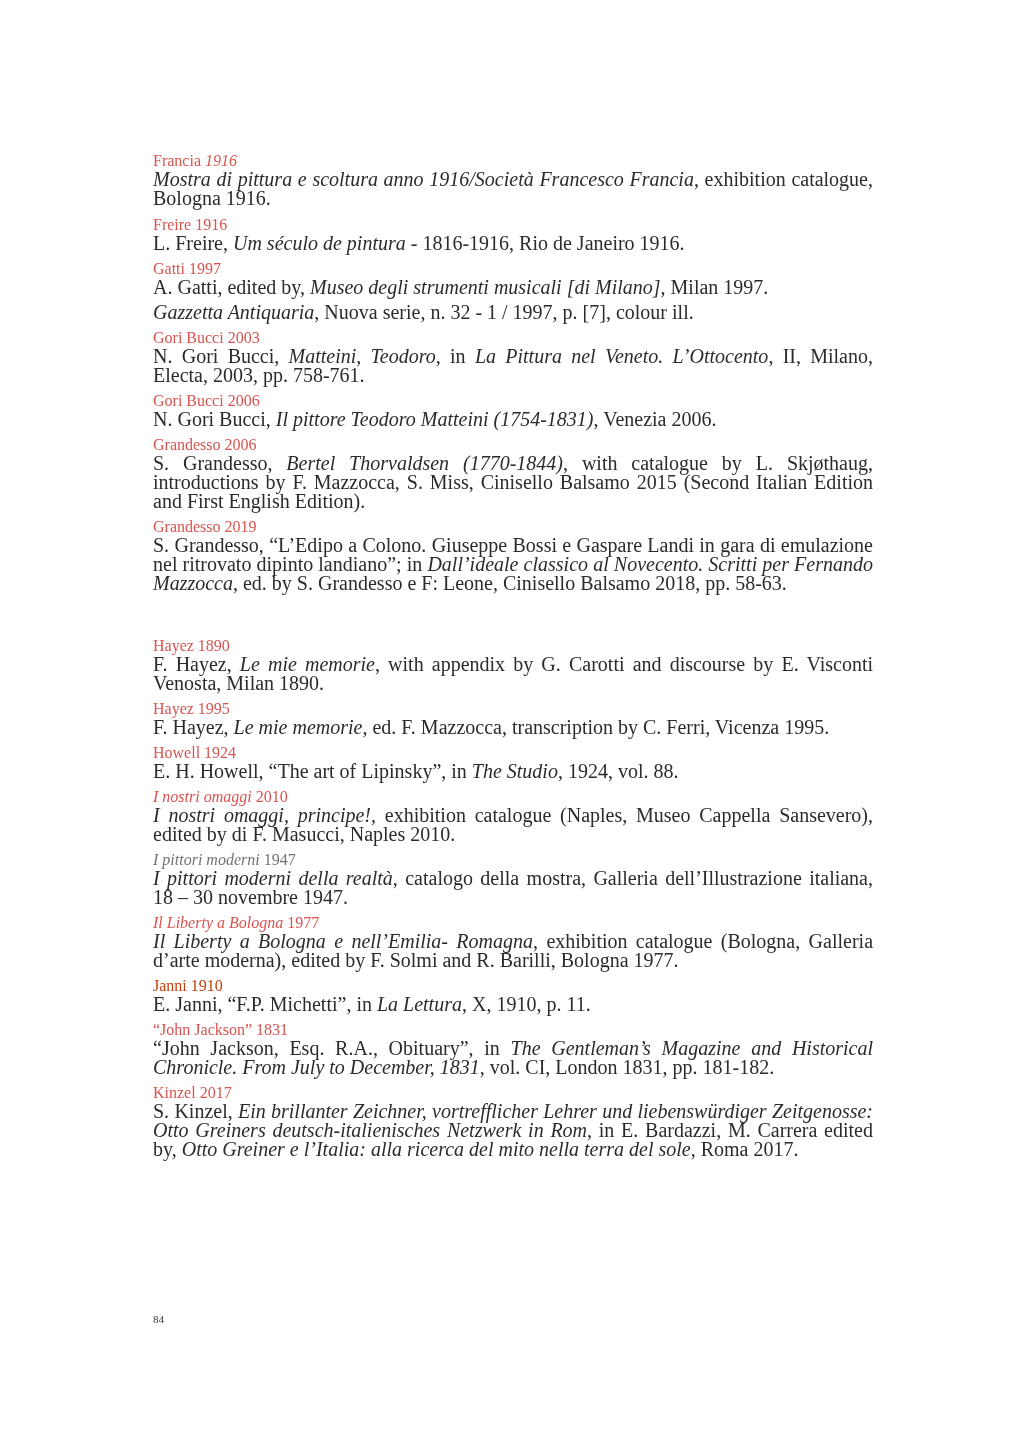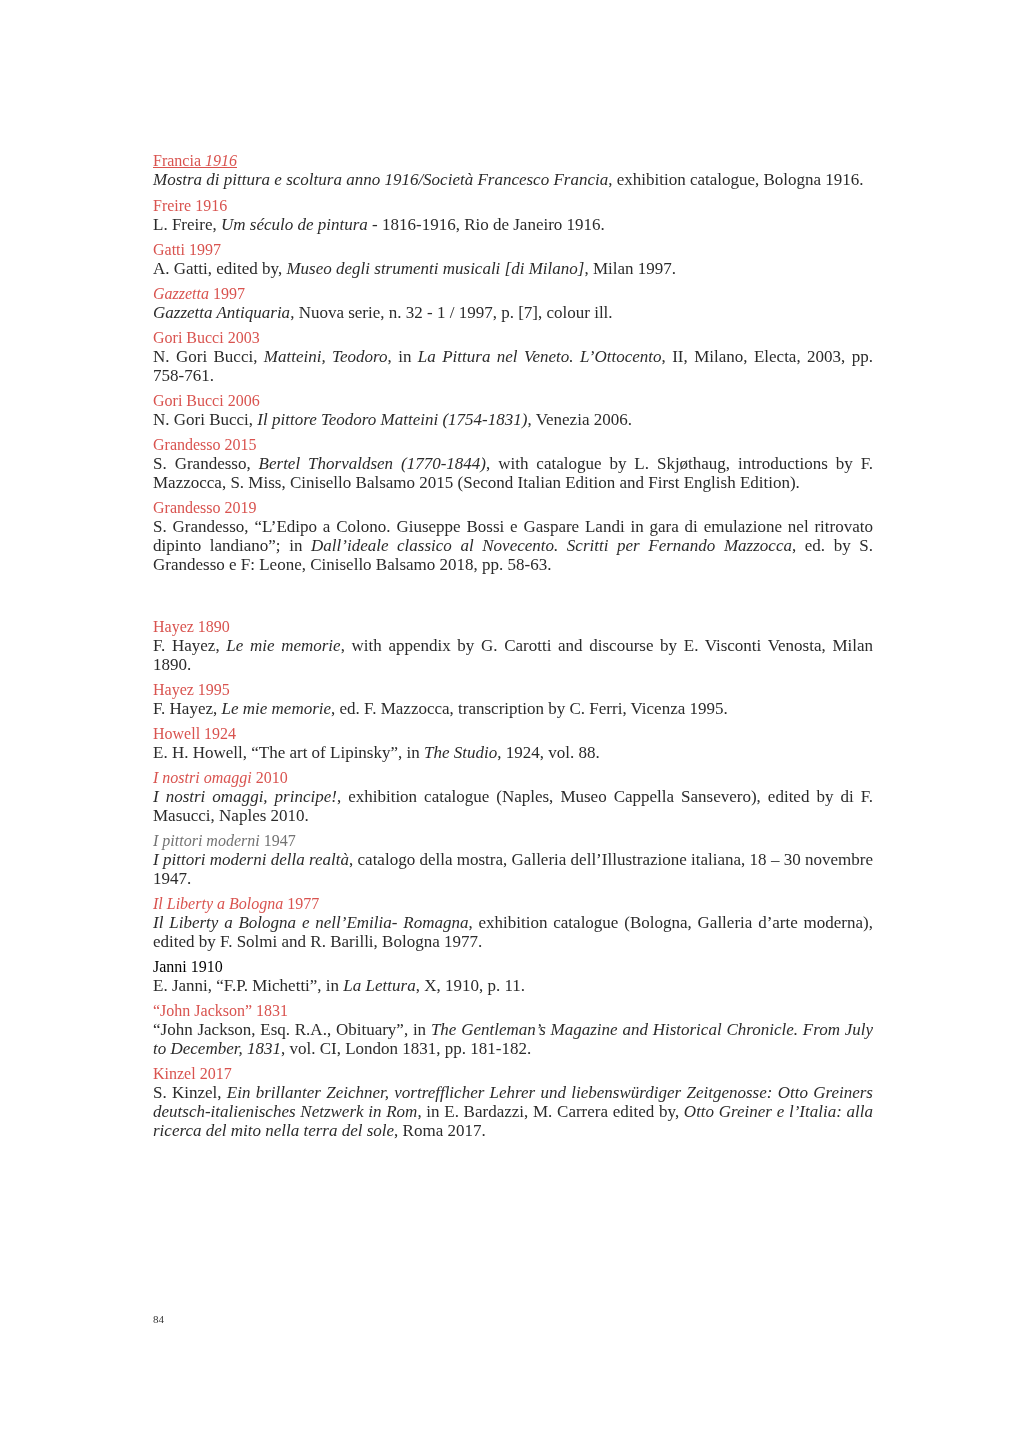--- a/index.html
+++ b/index.html
@@ -1,54 +1,53 @@
 <!DOCTYPE html>
 <html><head>
 <meta charset="utf-8">
 <style>
   html, body { margin: 0; padding: 0; background: #ffffff; }
   body { width: 1024px; height: 1445px; position: relative; overflow: hidden;
          font-family: "Liberation Serif", "DejaVu Serif", serif; color: #2b2b2b; }
   .page { position: absolute; left: 153px; top: 151px; width: 720px; }
   .entry { margin: 0 0 6px 0; }
   .head { color: #d9534f; font-size: 16px; line-height: 19px; }
-  .body { font-size: 17px; line-height: 19px; text-align: justify; }
+  .body { font-size: 20px; line-height: 19px; text-align: justify; }
   .i { font-style: italic; }
   .folio { position: absolute; left: 153px; top: 1313px; font-size: 11px; color: #333; }
 </style>
 </head>
 <body>
 
 <div class="page" id="biblist">
     <div class="entry">
-      <div class="head" style="color: rgb(217, 83, 79); text-decoration: underline;"><span>Francia </span><span class="i">1916</span></div>
+      <div class="head" style="color: rgb(217, 83, 79);"><span>Francia </span><span class="i">1916</span></div>
       <div class="body"><span class="i">Mostra di pittura e scoltura anno 1916/Società Francesco Francia</span><span>, exhibition catalogue, Bologna 1916.</span></div>
     </div>
     <div class="entry">
       <div class="head" style="color: rgb(217, 83, 79); margin-top: 7px;"><span>Freire 1916</span></div>
       <div class="body"><span>L. Freire, </span><span class="i">Um século de pintura</span><span> - 1816-1916, Rio de Janeiro 1916.</span></div>
     </div>
     <div class="entry">
       <div class="head" style="color: rgb(217, 83, 79);"><span>Gatti 1997</span></div>
       <div class="body"><span>A. Gatti, edited by, </span><span class="i">Museo degli strumenti musicali [di Milano]</span><span>, Milan 1997.</span></div>
     </div>
     <div class="entry">
-      <div class="head" style="color: rgb(217, 83, 79);"><span class="i">Gazzetta</span><span> 1997</span></div>
       <div class="body"><span class="i">Gazzetta Antiquaria</span><span>, Nuova serie, n. 32 - 1 / 1997, p. [7], colour ill.</span></div>
     </div>
     <div class="entry">
       <div class="head" style="color: rgb(217, 83, 79);"><span>Gori Bucci 2003</span></div>
       <div class="body"><span>N. Gori Bucci, </span><span class="i">Matteini, Teodoro</span><span>, in </span><span class="i">La Pittura nel Veneto. L’Ottocento</span><span>, II, Milano, Electa, 2003, pp. 758-761.</span></div>
     </div>
     <div class="entry">
       <div class="head" style="color: rgb(217, 83, 79);"><span>Gori Bucci 2006</span></div>
       <div class="body"><span>N. Gori Bucci, </span><span class="i">Il pittore Teodoro Matteini (1754-1831)</span><span>, Venezia 2006.</span></div>
     </div>
     <div class="entry">
-      <div class="head" style="color: rgb(217, 83, 79);"><span>Grandesso 2015</span></div>
+      <div class="head" style="color: rgb(217, 83, 79);"><span>Grandesso 2006</span></div>
       <div class="body"><span>S. Grandesso, </span><span class="i">Bertel Thorvaldsen (1770-1844)</span><span>, with catalogue by L. Skjøthaug, introductions by F. Mazzocca, S. Miss, Cinisello Balsamo 2015 (Second Italian Edition and First English Edition).</span></div>
     </div>
     <div class="entry">
       <div class="head" style="color: rgb(217, 83, 79);"><span>Grandesso 2019</span></div>
       <div class="body"><span>S. Grandesso, “L’Edipo a Colono. Giuseppe Bossi e Gaspare Landi in gara di emulazione nel ritrovato dipinto landiano”; in </span><span class="i">Dall’ideale classico al Novecento. Scritti per Fernando Mazzocca</span><span>, ed. by S. Grandesso e F: Leone, Cinisello Balsamo 2018, pp. 58-63.</span></div>
     </div>
     <div class="entry">
       <div class="head" style="color: rgb(217, 83, 79); margin-top: 43px;"><span>Hayez 1890</span></div>
       <div class="body"><span>F. Hayez, </span><span class="i">Le mie memorie</span><span>, with appendix by G. Carotti and discourse by E. Visconti Venosta, Milan 1890.</span></div>
     </div>
@@ -66,21 +65,21 @@
     </div>
     <div class="entry">
       <div class="head" style="color: #737373;"><span class="i">I pittori moderni</span><span> 1947</span></div>
       <div class="body"><span class="i">I pittori moderni della realtà</span><span>, catalogo della mostra, Galleria dell’Illustrazione italiana, 18 – 30 novembre 1947.</span></div>
     </div>
     <div class="entry">
       <div class="head" style="color: rgb(217, 83, 79);"><span class="i">Il Liberty a Bologna</span><span> 1977</span></div>
       <div class="body"><span class="i">Il Liberty a Bologna e nell’Emilia- Romagna</span><span>, exhibition catalogue (Bologna, Galleria d’arte moderna), edited by F. Solmi and R. Barilli, Bologna 1977.</span></div>
     </div>
     <div class="entry">
-      <div class="head" style="color: #000000; font-family: Liberation Serif, serif;"><span>Janni 1910</span></div>
+      <div class="head" style="color: #c2410c; font-family: Liberation Serif, serif;"><span>Janni 1910</span></div>
       <div class="body"><span>E. Janni, “F.P. Michetti”, in </span><span class="i">La Lettura</span><span>, X, 1910, p. 11.</span></div>
     </div>
     <div class="entry">
       <div class="head" style="color: rgb(217, 83, 79);"><span>“John Jackson” 1831</span></div>
       <div class="body"><span>“John Jackson, Esq. R.A., Obituary”, in </span><span class="i">The Gentleman’s Magazine and Historical Chronicle. From July to December, 1831</span><span>, vol. CI, London 1831, pp. 181-182.</span></div>
     </div>
     <div class="entry">
       <div class="head" style="color: rgb(217, 83, 79);"><span>Kinzel 2017</span></div>
       <div class="body"><span>S. Kinzel, </span><span class="i">Ein brillanter Zeichner, vortrefflicher Lehrer und liebenswürdiger Zeitgenosse: Otto Greiners deutsch-italienisches Netzwerk in Rom</span><span>, in E. Bardazzi, M. Carrera edited by, </span><span class="i">Otto Greiner e l’Italia: alla ricerca del mito nella terra del sole</span><span>, Roma 2017.</span></div>
     </div>

